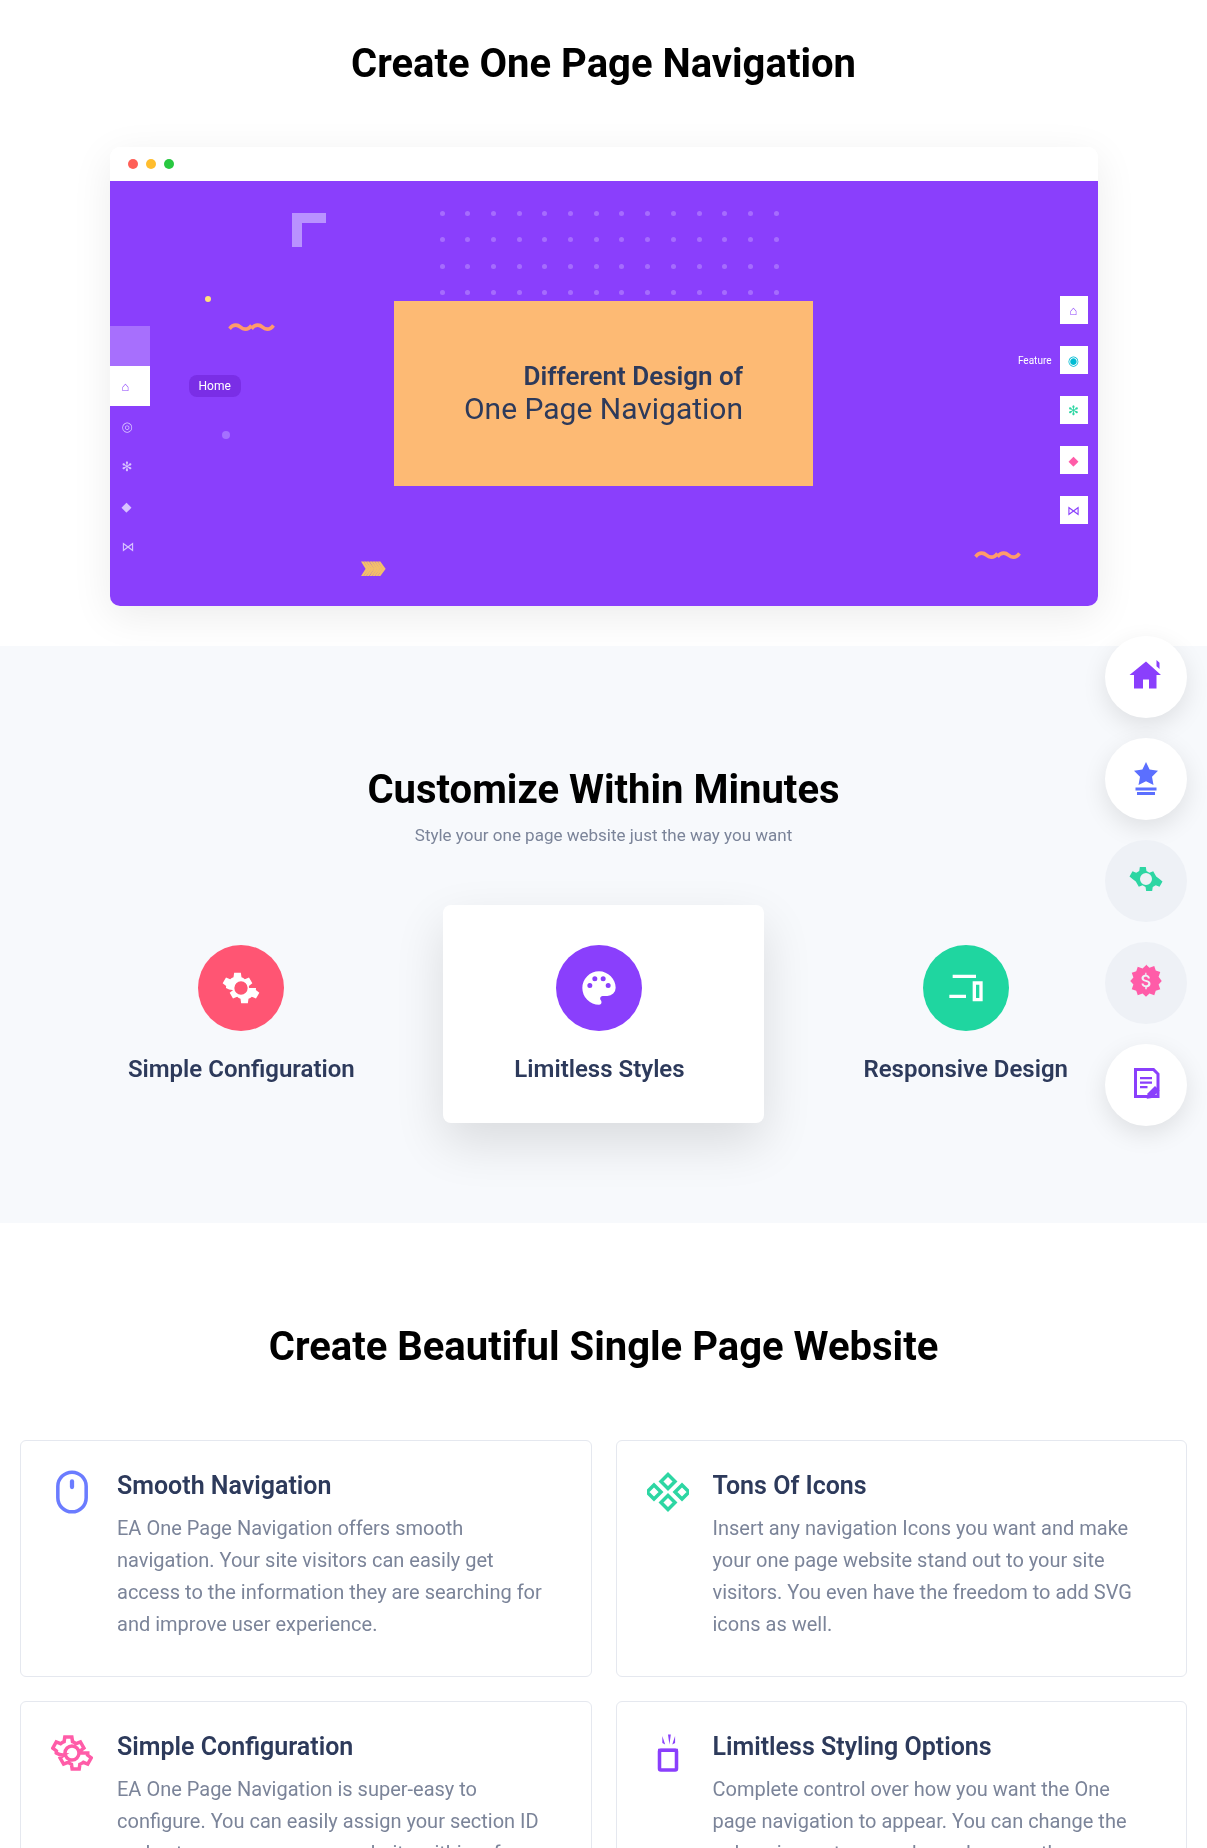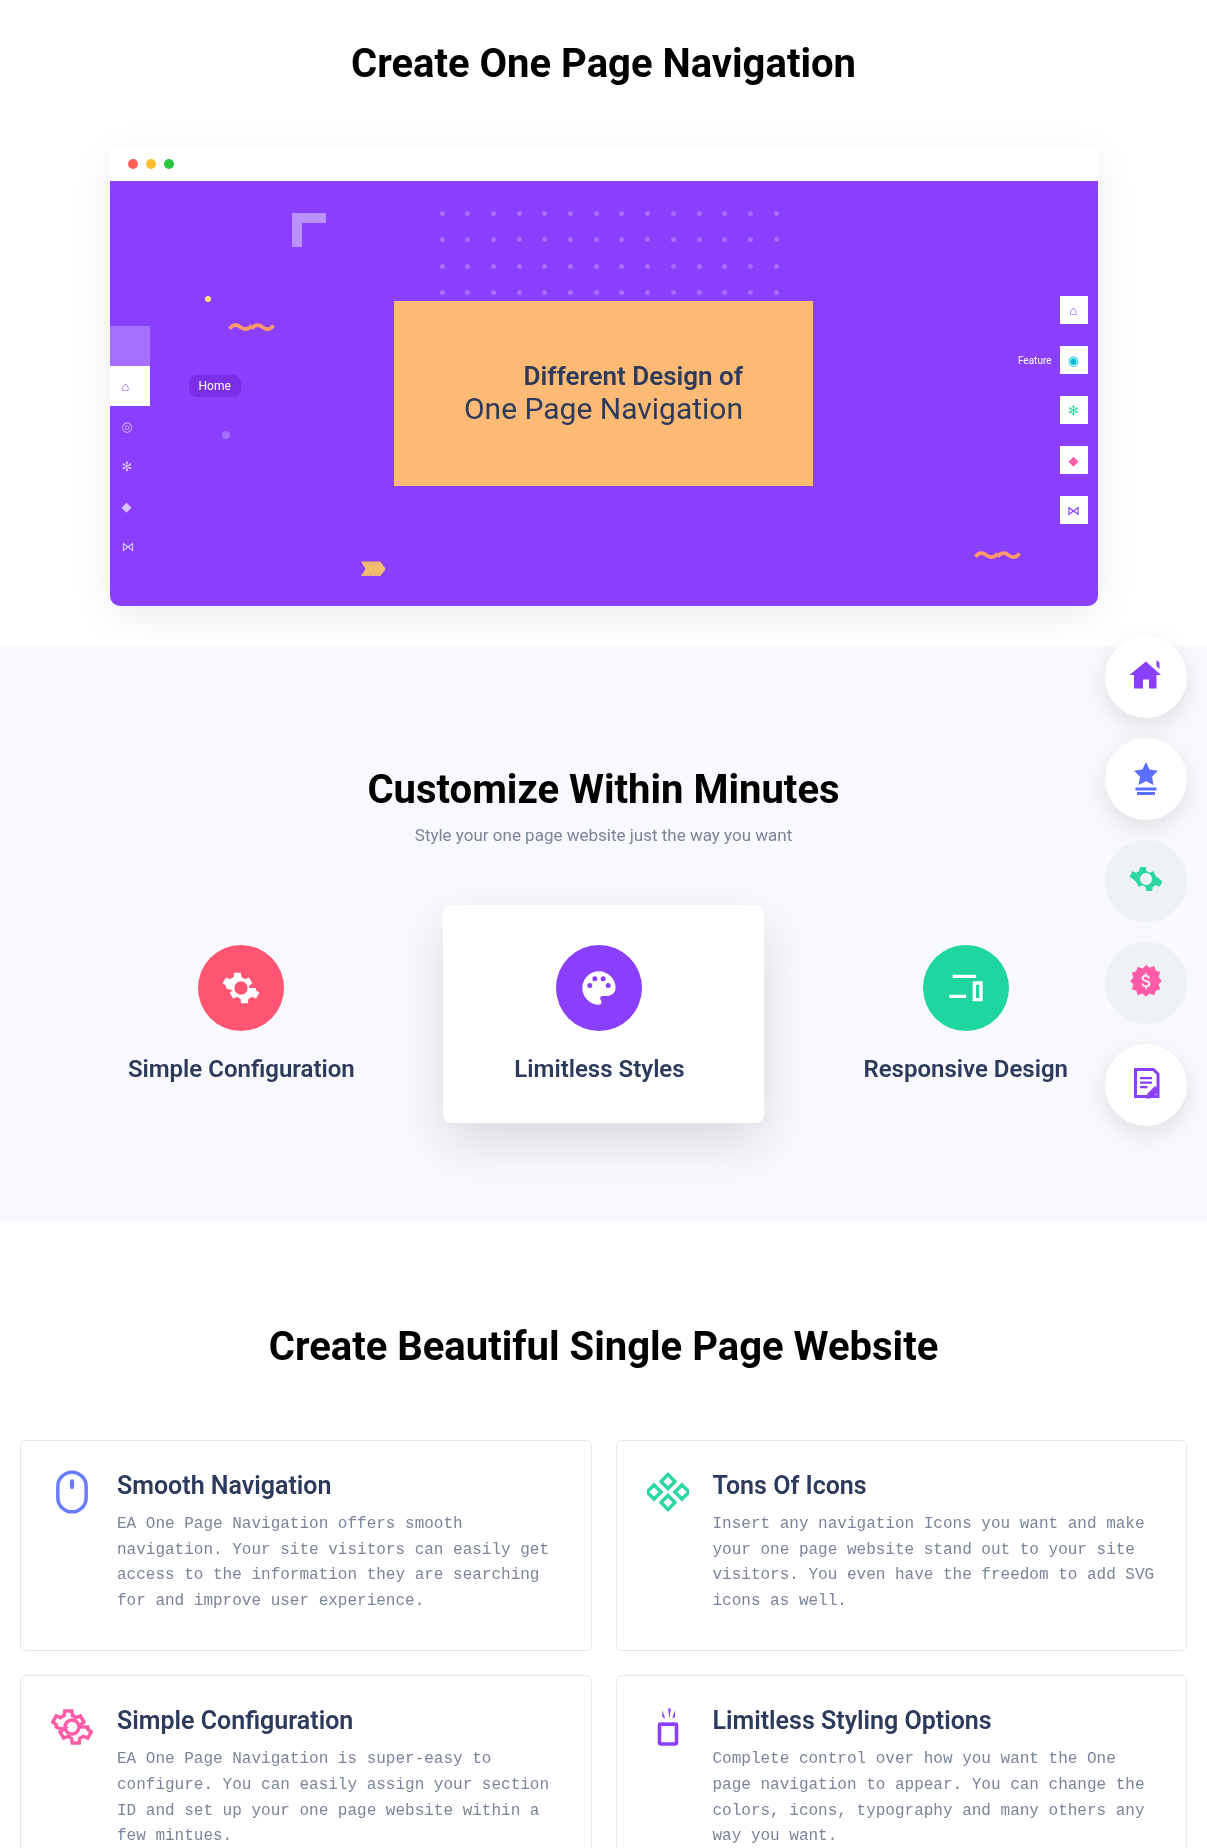--- a/index.html
+++ b/index.html
@@ -209,21 +209,21 @@
 }
 .info-card {
   border: 1px solid #e5e8ef;
   border-radius: 6px;
   padding: 30px 30px 36px;
   display: flex;
   gap: 24px;
 }
 .info-card-icon { flex-shrink: 0; width: 42px; height: 42px; display:flex; align-items:center; justify-content:center; }
 .info-card-title { font-size: 25px; font-weight: 600; color: #2d3a5b; margin-bottom: 12px; }
-.info-card-desc { font-size: 16px; color: #7b8499; line-height: 1.6; font-family: Liberation Mono, monospace; }
+.info-card-desc { font-size: 20px; color: #7b8499; line-height: 1.6; }
 .wrapper { position: relative; }
 </style>
 </head>
 <body>
 
 <div class="wrapper">
 
 <div class="section">
   <h2 class="heading">Create One Page Navigation</h2>
 

